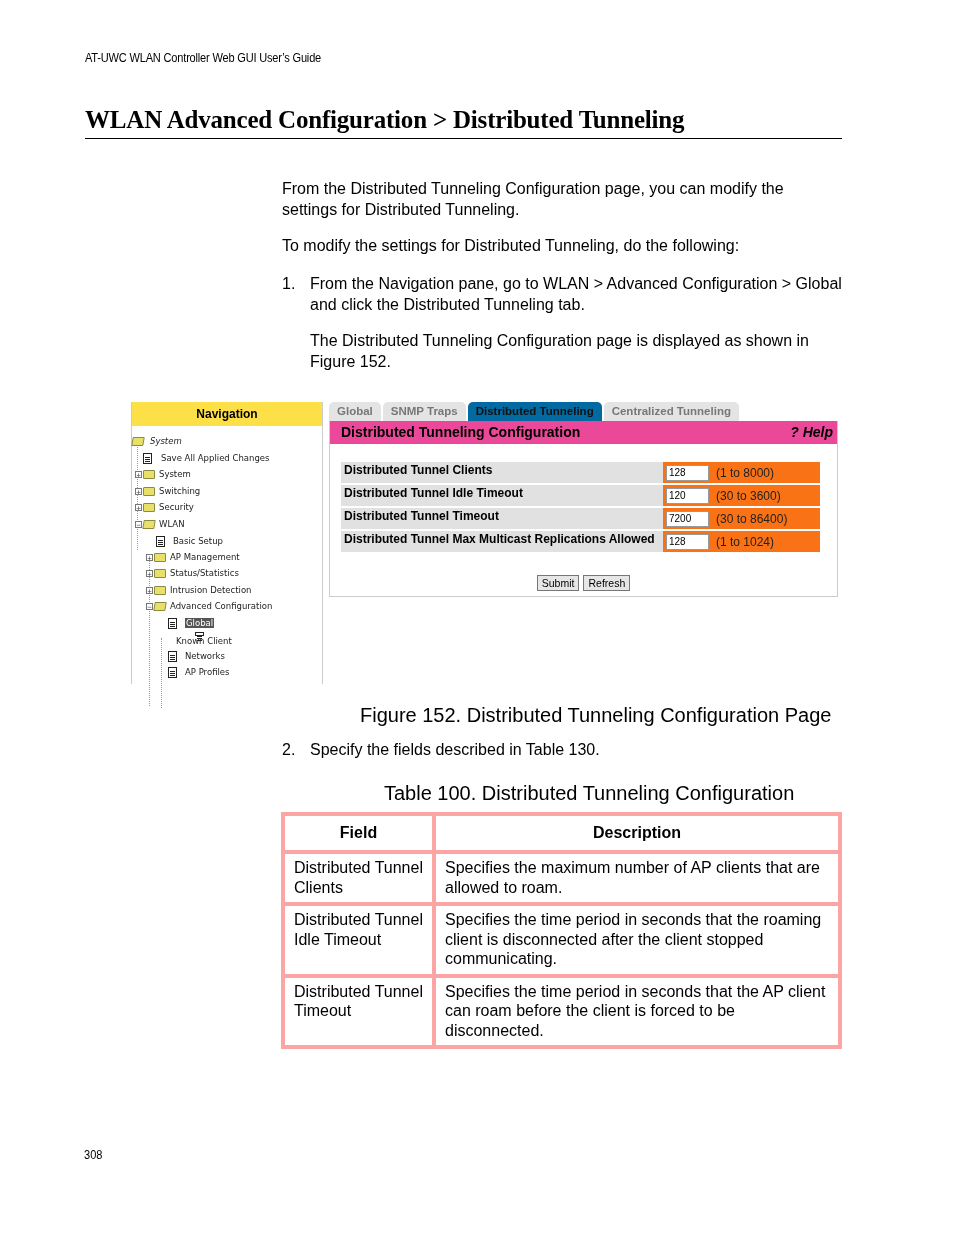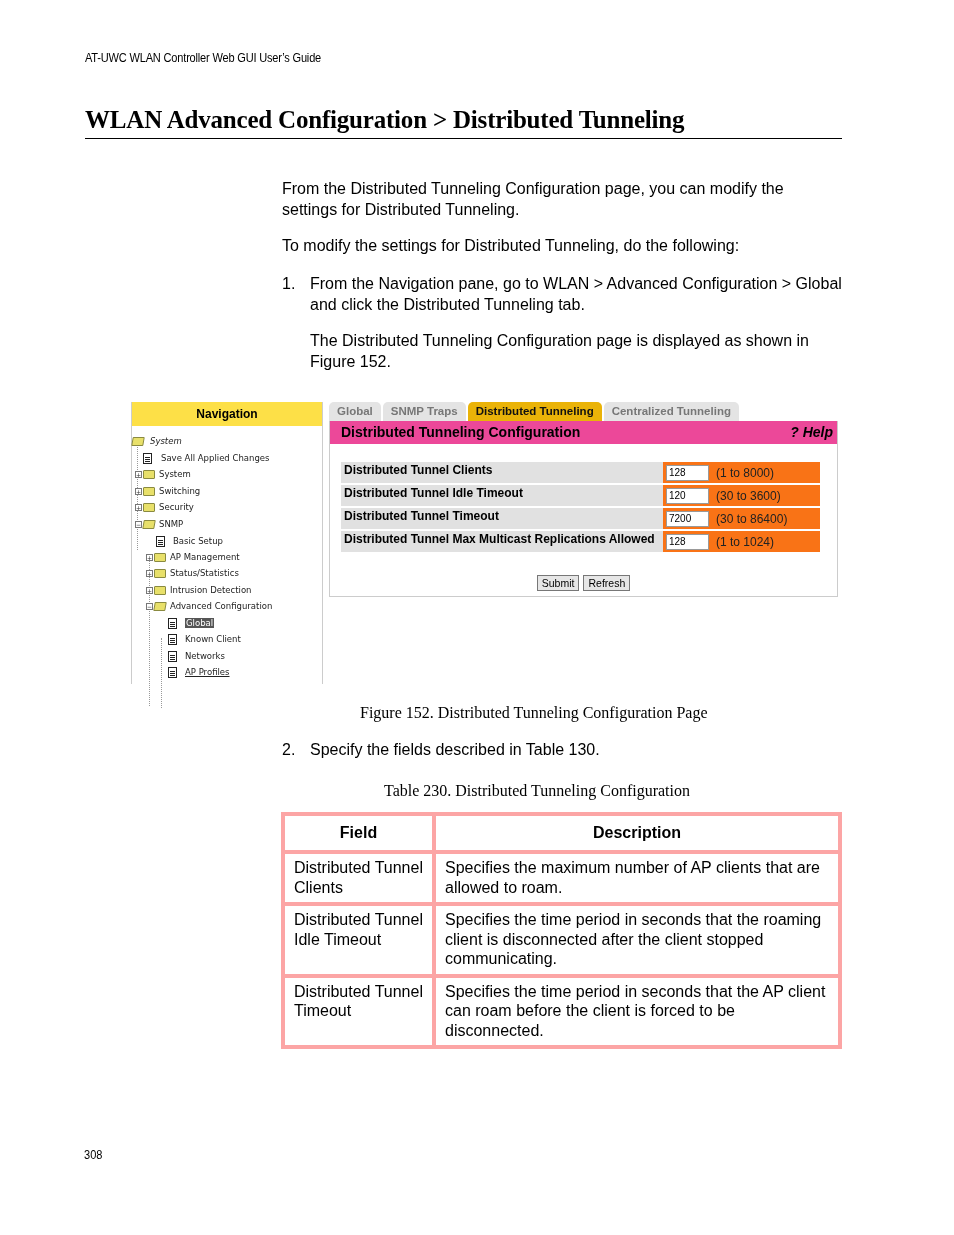--- a/index.html
+++ b/index.html
@@ -30,35 +30,35 @@
   .tree-item .lbl.selected { background: #555; color: #fff; padding: 0 1px; }
   .plus { width: 7px; height: 7px; border: 1px solid #777; font-size: 6px; line-height: 5px; text-align: center; color: #333; margin-right: 1px; background: #fff; }
   .folder { width: 12px; height: 9px; background: #e8e06a; border: 1px solid #8a8a40; border-radius: 1px; position: relative; }
   .folder.open { background: #e8e06a; transform: skewX(-10deg); }
   .page { width: 9px; height: 11px; border: 1px solid #222; background: #fff; position: relative; }
   .page::before { content: ""; position: absolute; left: 1px; right: 1px; top: 3px; height: 1px; background: #222; box-shadow: 0 2px 0 #222, 0 4px 0 #222; }
   .dots-v { position: absolute; border-left: 1px dotted #999; }
 
   .tabs { position: absolute; left: 198px; top: 0; height: 19px; display: flex; }
   .tab { height: 19px; font-size: 11.5px; font-weight: bold; color: #777; background: #e4e4e4; padding: 0 8px; line-height: 18px; border-radius: 5px 5px 0 0; margin-right: 2px; font-family: "Liberation Sans", sans-serif; }
-  .tab.active { background: #eab308; color: #111; }
+  .tab.active { background: #0369a1; color: #111; }
 
   .panel { position: absolute; left: 198px; top: 19px; width: 509px; height: 176px; border: 1px solid #ccc; border-top: none; }
   .panel-head { height: 23px; background: #ec4899; font-size: 14px; font-weight: bold; line-height: 23px; padding-left: 11px; position: relative; font-family: "Liberation Sans", sans-serif; }
   .help { position: absolute; right: 4px; top: 0; font-style: italic; font-size: 14px; }
   .form { position: absolute; left: 11px; top: 41px; width: 479px; }
   .frow { height: 23px; display: flex; margin-bottom: 0; }
   .flabel { width: 322px; background: #e1e1e1; font-size: 12px; font-weight: bold; padding-left: 3px; line-height: 16px; border-bottom: 2px solid #fff; font-family: "Liberation Sans", sans-serif; }
   .fval { flex: 1; background: #f97316; display: flex; align-items: center; border-bottom: 2px solid #fff; padding-left: 3px; }
   .fval input { width: 43px; height: 16px; font-size: 10px; padding: 0 2px; border: 1px solid #999; font-family: "Liberation Sans", sans-serif; }
   .range { font-size: 12px; margin-left: 7px; color: #222; font-family: "Liberation Sans", sans-serif; }
   .buttons { position: absolute; top: 154px; left: 0; width: 100%; display: flex; justify-content: center; gap: 4px; }
   .btn { height: 16px; font-size: 10.5px; padding: 0 4px; border: 1px solid #777; background: #e6e6e6; font-family: "Liberation Sans", sans-serif; line-height: 14px; }
 
-  .caption { position: absolute; font-size: 16px; font-family: Liberation Serif, serif; }
+  .caption { position: absolute; font-size: 20px; }
   .fig-caption { left: 360px; top: 704px; }
   .tbl-caption { left: 384px; top: 782px; }
 
   .doc-table { position: absolute; left: 281px; top: 812px; width: 561px; border-collapse: collapse; font-size: 16px; }
   .doc-table td, .doc-table th { border: 4px solid #fca5a5; vertical-align: top; padding: 4px 9px 5px 9px; line-height: 19.5px; text-align: left; }
   .doc-table th { font-weight: bold; text-align: center; height: 38px; vertical-align: middle; border-bottom: 3px double #000; }
   .doc-table .c1 { width: 151px; }
 
   .page-num { position: absolute; left: 84px; top: 1148px; font-size: 12px; transform: scaleX(0.92); transform-origin: left; }
 </style>
@@ -104,21 +104,21 @@
         <span class="lbl">Switching</span>
       </div>
       <div class="tree-item" style="left:3px;top:74px;">
         <span class="plus">+</span>
         <span class="folder"></span>
         <span class="lbl">Security</span>
       </div>
       <div class="tree-item" style="left:3px;top:91px;">
         <span class="plus">−</span>
         <span class="folder open"></span>
-        <span class="lbl">SNMP</span>
+        <span class="lbl">WLAN</span>
       </div>
       <div class="tree-item" style="left:24px;top:108px;justify-content:center;">
         <span class="page"></span>
         <span class="lbl" style="margin-left:8px">Basic Setup</span>
       </div>
       <div class="tree-item" style="left:14px;top:124px;">
         <span class="plus">+</span>
         <span class="folder"></span>
         <span class="lbl">AP Management</span>
       </div>
@@ -134,29 +134,29 @@
       </div>
       <div class="tree-item" style="left:14px;top:173px;">
         <span class="plus">−</span>
         <span class="folder open"></span>
         <span class="lbl">Advanced Configuration</span>
       </div>
       <div class="tree-item" style="left:36px;top:190px;">
         <span class="page"></span>
         <span class="lbl selected" style="margin-left:8px">Global</span>
       </div>
-      <div class="tree-item" style="left:36px;top:206px;">
+      <div class="tree-item" style="left:36px;top:206px;flex-direction:column;">
         <span class="page"></span>
         <span class="lbl" style="margin-left:8px">Known Client</span>
       </div>
       <div class="tree-item" style="left:36px;top:223px;">
         <span class="page"></span>
         <span class="lbl" style="margin-left:8px">Networks</span>
       </div>
-      <div class="tree-item" style="left:36px;top:239px;text-decoration:underline;">
+      <div class="tree-item" style="left:36px;top:239px;">
         <span class="page"></span>
         <span class="lbl" style="margin-left:8px">AP Profiles</span>
       </div>
     </div>
   </div>
 
   <div class="tabs">
     <div class="tab">Global</div>
     <div class="tab">SNMP Traps</div>
     <div class="tab active">Distributed Tunneling</div>
@@ -205,21 +205,21 @@
   </div>
 </div>
 
 <div class="caption fig-caption">Figure 152. Distributed Tunneling Configuration Page</div>
 
 <div class="step step2">
   <span class="num">2.</span>
   <span class="txt">Specify the fields described in Table 130.</span>
 </div>
 
-<div class="caption tbl-caption">Table 230. Distributed Tunneling Configuration</div>
+<div class="caption tbl-caption">Table 100. Distributed Tunneling Configuration</div>
 
 <table class="doc-table">
   <tbody>
       <tr>
     <th class="c1">Field</th>
     <th>Description</th>
   </tr>
   <tr>
     <td>Distributed Tunnel Clients</td>
     <td>Specifies the maximum number of AP clients that are allowed to roam.</td>

